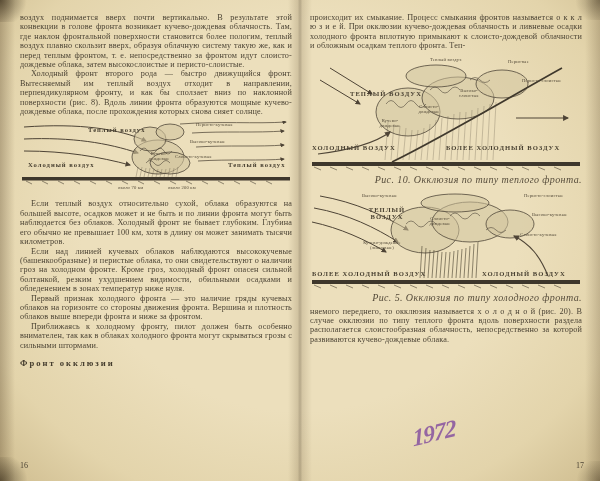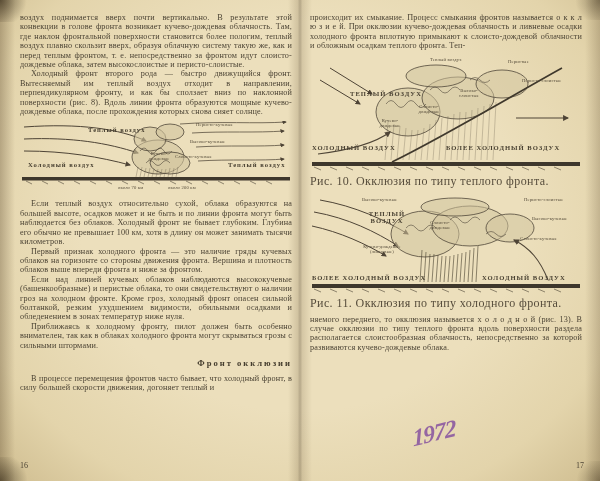--- a/index.html
+++ b/index.html
@@ -28,27 +28,27 @@
   .page{position:absolute;top:0;height:481px;width:300px;box-sizing:border-box;}
   .page-left{left:0;padding:13px 8px 8px 20px;}
   .page-right{left:300px;padding:13px 18px 8px 10px;}
 
   p.body{
     margin:0;font-size:8.2px;line-height:9.4px;text-align:justify;
     text-indent:11px;letter-spacing:.15px;color:#4b4334;
   }
   p.body.noindent{text-indent:0;}
   .section-heading{
-    text-align:right;font-weight:bold;font-size:8.6px;letter-spacing:2px;
-    margin:8px 0 6px;color:#453d2e;
+    text-align:left;font-weight:bold;font-size:8.6px;letter-spacing:2px;
+    margin:8px 0 16px;color:#453d2e;
   }
   figure{margin:5px 0 4px;position:relative;width:272px;}
   figure svg{display:block;}
   .figcap{
-    text-align:left;font-size:12px;letter-spacing:.4px;
+    text-align:right;font-style:italic;font-size:10px;letter-spacing:.4px;
     margin-top:2px;color:#564c3b;
   }
   .flabel{position:absolute;white-space:nowrap;color:#473f30;}
   .flabel.big{font-weight:bold;font-size:6.6px;letter-spacing:1px;}
   .flabel.small{font-size:4.6px;letter-spacing:.2px;color:#554b3a;}
   .flabel.wrap{white-space:normal;text-align:center;line-height:5px;}
   .pagenum{position:absolute;bottom:11px;font-size:8px;color:#4b4334;}
   .pagenum.pn-left{left:20px;}
   .pagenum.pn-right{right:16px;}
   .handwriting{
@@ -135,25 +135,24 @@
       <span class="flabel big" style="left:208px;top:40px;">Теплый воздух</span>
       <span class="flabel small" style="left:176px;top:1px;">Перисто-кучевые</span>
       <span class="flabel small" style="left:170px;top:18px;">Высоко-кучевые</span>
       <span class="flabel small" style="left:155px;top:33px;">Слоисто-кучевые</span>
       <span class="flabel small wrap" style="left:122px;top:30px;width:34px;">Кучево-дождевые</span>
       <span class="flabel small" style="left:98px;top:64px;">около 70 км</span>
       <span class="flabel small" style="left:148px;top:64px;">около 200 км</span>
     </figure>
 
     <p class="body">Если теплый воздух относительно сухой, облака образуются на большей высоте, осадков может и не быть и по линии фронта могут быть наблюдается без облаков. Холодный фронт не бывает глубоким. Глубина его обычно не превышает 100 км, хотя в длину он может занимать тысячи километров.</p>
+    <p class="body">Если над линией кучевых облаков наблюдаются высококучевые (башенкообразные) и перистые облака, то они свидетельствуют о наличии гроз на холодном фронте. Кроме гроз, холодный фронт опасен сильной болтанкой, резким ухудшением видимости, обильными осадками и обледенением в зонах температур ниже нуля.</p>
     <p class="body">Первый признак холодного фронта — это наличие гряды кучевых облаков на горизонте со стороны движения фронта. Вершина и плотность облаков выше впереди фронта и ниже за фронтом.</p>
-    <p class="body">Если над линией кучевых облаков наблюдаются высококучевые (башенкообразные) и перистые облака, то они свидетельствуют о наличии гроз на холодном фронте. Кроме гроз, холодный фронт опасен сильной болтанкой, резким ухудшением видимости, обильными осадками и обледенением в зонах температур ниже нуля.</p>
     <p class="body">Приближаясь к холодному фронту, пилот должен быть особенно внимателен, так как в облаках холодного фронта могут скрываться грозы с сильными штормами.</p>
     <div class="section-heading">Фронт окклюзии</div>
-    <p class="body">В процессе перемещения фронтов часто бывает, что холодный фронт, в силу большей скорости движения, догоняет теплый и</p>
     <span class="pagenum pn-left">16</span>
   </div>
 
   <div class="page page-right">
     <p class="body noindent">происходит их смыкание. Процесс смыкания фронтов называется о к к л ю з и е й. При окклюзии кучево-дождевая облачность и ливневые осадки холодного фронта вплотную примыкают к слоисто-дождевой облачности и обложным осадкам теплого фронта. Теп-</p>
 
     <figure>
       <svg width="272" height="116" viewBox="0 0 272 116">
         <defs>
           <marker id="ah10" viewBox="0 0 8 8" refX="6.5" refY="4" markerWidth="5.5" markerHeight="5.5" orient="auto">
@@ -303,24 +302,24 @@
       </svg>
       <span class="flabel small" style="left:52px;top:3px;">Высоко-кучевые</span>
       <span class="flabel big wrap" style="left:48px;top:16px;width:58px;line-height:7.5px;">ТЕПЛЫЙ ВОЗДУХ</span>
       <span class="flabel small wrap" style="left:112px;top:26px;width:36px;">Слоисто-дождевые</span>
       <span class="flabel small wrap" style="left:46px;top:50px;width:52px;">Кучево-дождевые (ливневые)</span>
       <span class="flabel big" style="left:2px;top:80px;">БОЛЕЕ ХОЛОДНЫЙ ВОЗДУХ</span>
       <span class="flabel big" style="left:172px;top:80px;">ХОЛОДНЫЙ ВОЗДУХ</span>
       <span class="flabel small" style="left:214px;top:3px;">Перисто-слоистые</span>
       <span class="flabel small" style="left:222px;top:22px;">Высоко-кучевые</span>
       <span class="flabel small" style="left:210px;top:42px;">Слоисто-кучевые</span>
-      <figcaption class="figcap">Рис. 11. Окклюзия по типу холодного фронта.</figcaption>
+      <figcaption class="figcap">Рис. 5. Окклюзия по типу холодного фронта.</figcaption>
     </figure>
 
-    <p class="body noindent">няемого переднего, то окклюзия называется х о л о д н о й (рис. 13). В случае окклюзии по типу теплого фронта вдоль поверхности раздела располагается слоистообразная облачность, непосредственно за которой развиваются кучево-дождевые облака.</p>
+    <p class="body noindent">няемого переднего, то окклюзия называется х о л о д н о й (рис. 20). В случае окклюзии по типу теплого фронта вдоль поверхности раздела располагается слоистообразная облачность, непосредственно за которой развиваются кучево-дождевые облака.</p>
 
     <span class="handwriting">1972</span>
     <span class="pagenum pn-right">17</span>
   </div>
 
   <div class="corner tl"></div>
   <div class="corner bl"></div>
   <div class="corner tr"></div>
   <div class="corner br"></div>
 </div>

